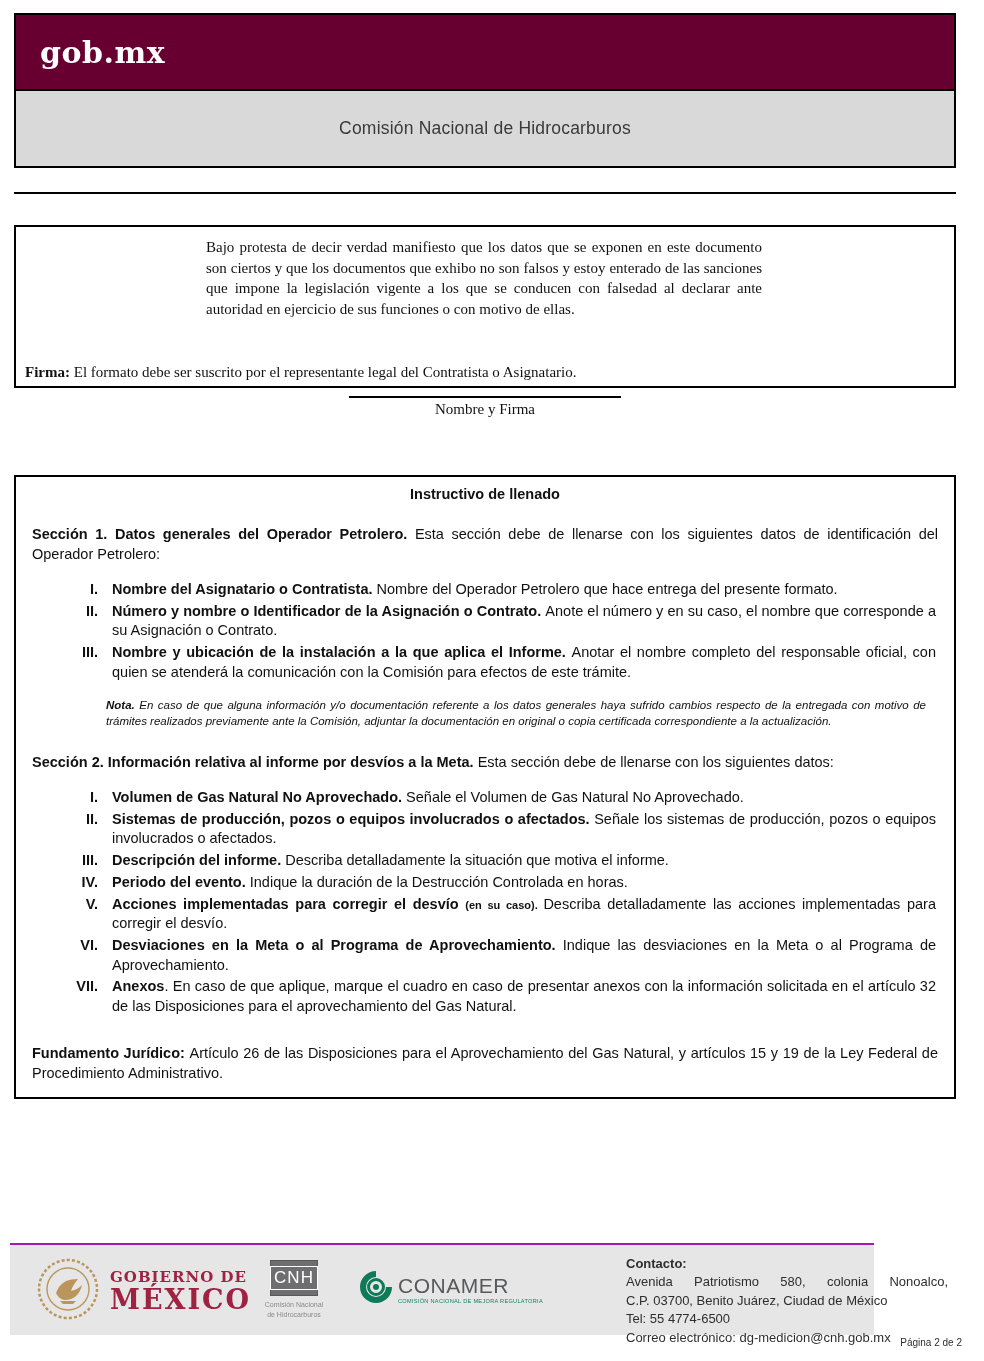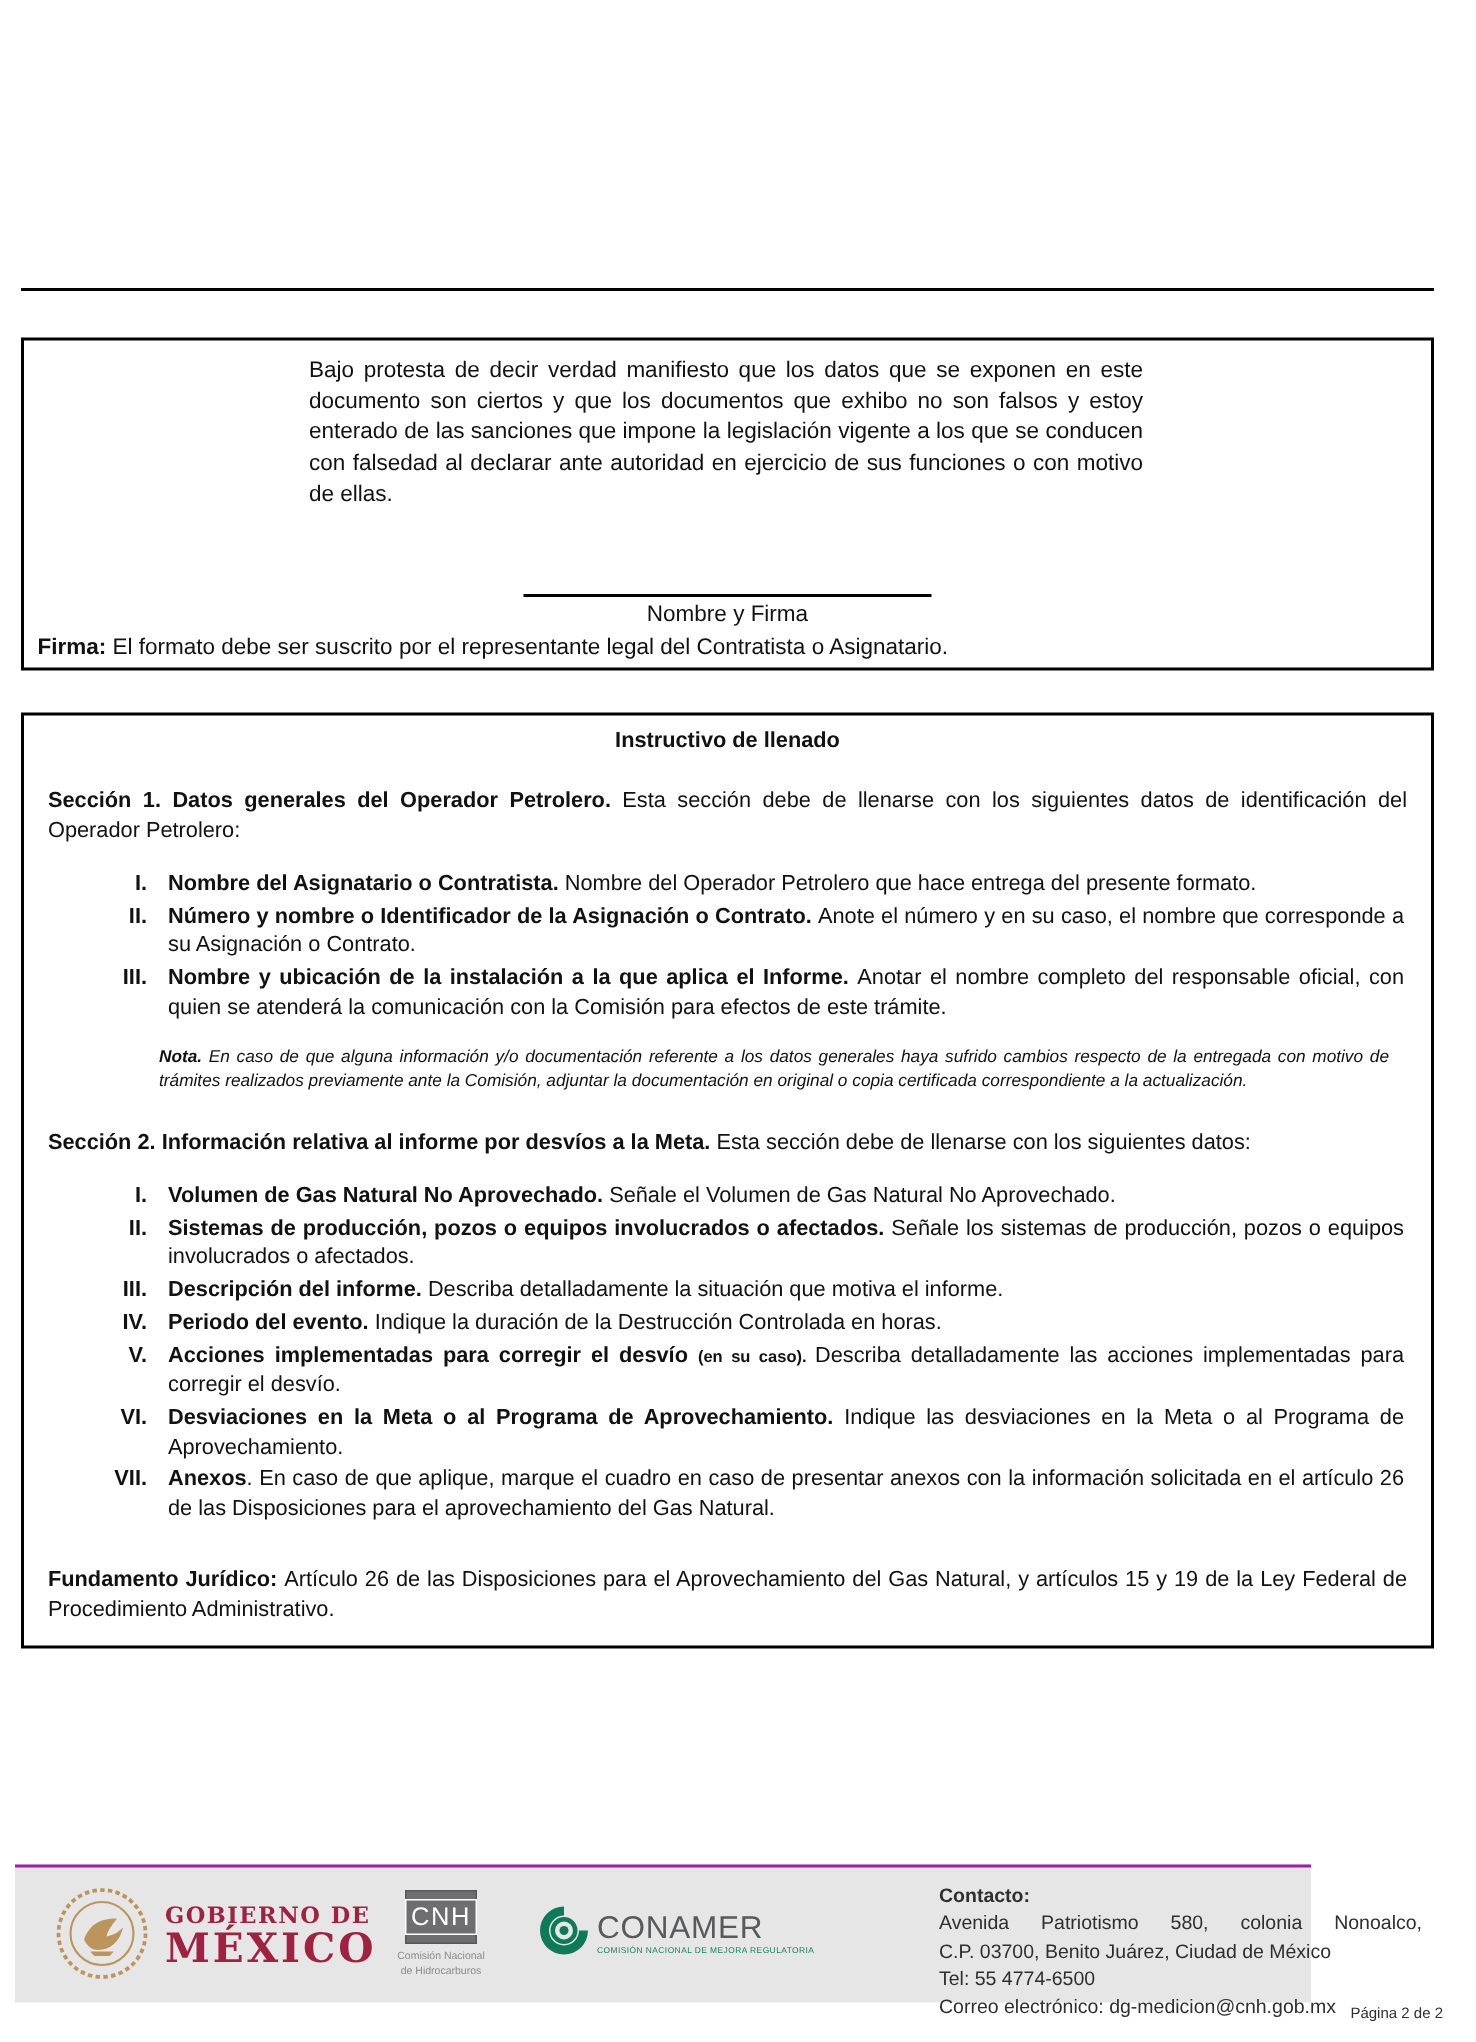--- a/index.html
+++ b/index.html
@@ -27,22 +27,22 @@
   .header-gray{
     height:75px;background:#d9d9d9;border-top:2px solid #000;
     display:flex;align-items:center;justify-content:center;
   }
   .header-institution{font-size:17.5px;color:#3a3a3a;letter-spacing:.2px;}
   .top-rule{
     position:absolute;left:14px;top:192px;width:942px;height:2px;background:#000;
   }
   
   .decl-box{
-    position:absolute;left:14px;top:225px;width:942px;height:222px;
-    border:2px solid #000;box-sizing:border-box;
+    position:absolute;left:14px;top:225px;width:942px;height:163px;
+    border:2px solid #000;box-sizing:border-box;font-family:Liberation Serif, serif;
   }
   .decl-text{
     margin:10px 192px 0 190px;
     font-size:15px;line-height:1.38;text-align:justify;color:#111;
   }
   .sig-area{
     position:absolute;left:0;right:0;top:168px;text-align:center;
   }
   .sig-line{
     width:272px;margin:0 auto;border-bottom:2px solid #000;height:1px;
@@ -111,20 +111,28 @@
   .contact .justified{text-align:justify;text-align-last:justify;}
   .page-number{
     position:absolute;right:22px;top:1337px;font-size:10px;color:#2e2e2e;
   }
 </style>
 </head>
 <body>
 
 <div class="page">
 
+  <div class="header-block">
+    <div class="header-maroon">
+      <span class="gobmx-logo">gob.mx</span>
+    </div>
+    <div class="header-gray">
+      <span class="header-institution">Comisión Nacional de Hidrocarburos</span>
+    </div>
+  </div>
   <div class="top-rule"></div>
 
   <div class="decl-box">
     <p class="decl-text">Bajo protesta de decir verdad manifiesto que los datos que se exponen en este documento son ciertos y que los documentos que exhibo no son falsos y estoy enterado de las sanciones que impone la legislación vigente a los que se conducen con falsedad al declarar ante autoridad en ejercicio de sus funciones o con motivo de ellas.</p>
     <div class="sig-area">
       <div class="sig-line"></div>
       <div class="sig-caption">Nombre y Firma</div>
     </div>
     <div class="firma-line">
       <span class="b">Firma:</span><span> El formato debe ser suscrito por el representante legal del Contratista o Asignatario.</span>
@@ -181,21 +189,21 @@
       <div class="roman-row">
         <div class="roman-num">V.</div>
         <div class="roman-text"><span class="b">Acciones implementadas para corregir el desvío </span><span class="small-bold">(en su caso). </span><span>Describa detalladamente las acciones implementadas para corregir el desvío.</span></div>
       </div>
       <div class="roman-row">
         <div class="roman-num">VI.</div>
         <div class="roman-text"><span class="b">Desviaciones en la Meta o al Programa de Aprovechamiento. </span><span>Indique las desviaciones en la Meta o al Programa de Aprovechamiento.</span></div>
       </div>
       <div class="roman-row">
         <div class="roman-num">VII.</div>
-        <div class="roman-text"><span class="b">Anexos</span><span>. En caso de que aplique, marque el cuadro en caso de presentar anexos con la información solicitada en el artículo 26 de las Disposiciones para el aprovechamiento del Gas Natural.</span></div>
+        <div class="roman-text"><span class="b">Anexos</span><span>. En caso de que aplique, marque el cuadro en caso de presentar anexos con la información solicitada en el artículo 32 de las Disposiciones para el aprovechamiento del Gas Natural.</span></div>
       </div>
     </div>
 
     <p class="fundamento">
       <span class="b">Fundamento Jurídico: </span><span>Artículo 26 de las Disposiciones para el Aprovechamiento del Gas Natural, y artículos 15 y 19 de la Ley Federal de Procedimiento Administrativo.</span>
     </p>
   </div>
 
   <div class="footer-bar">
 

